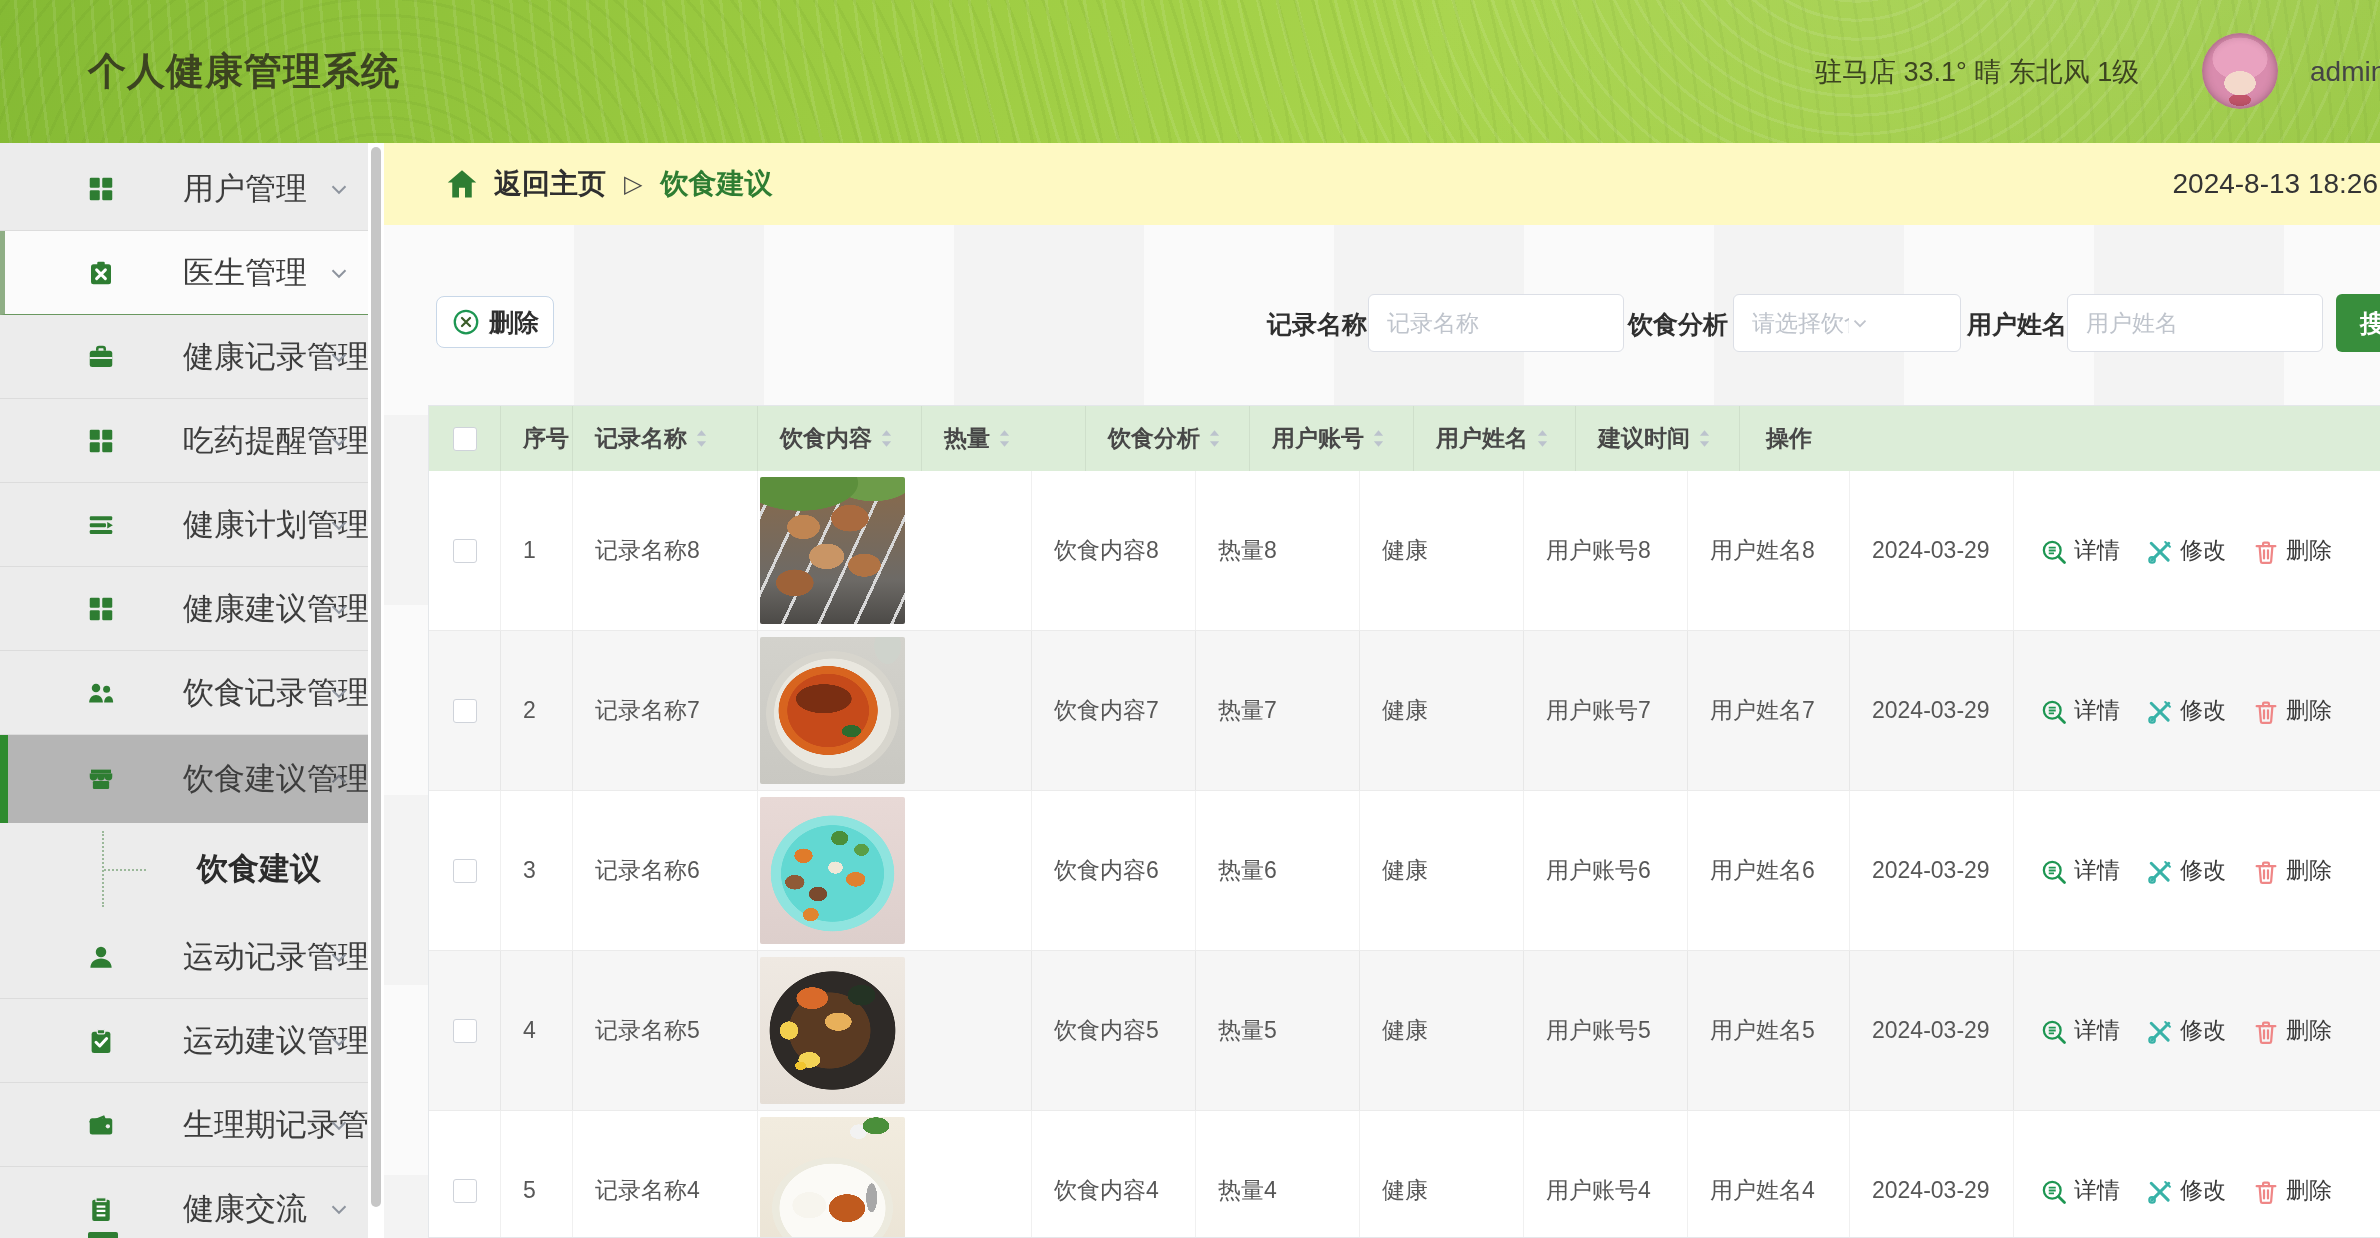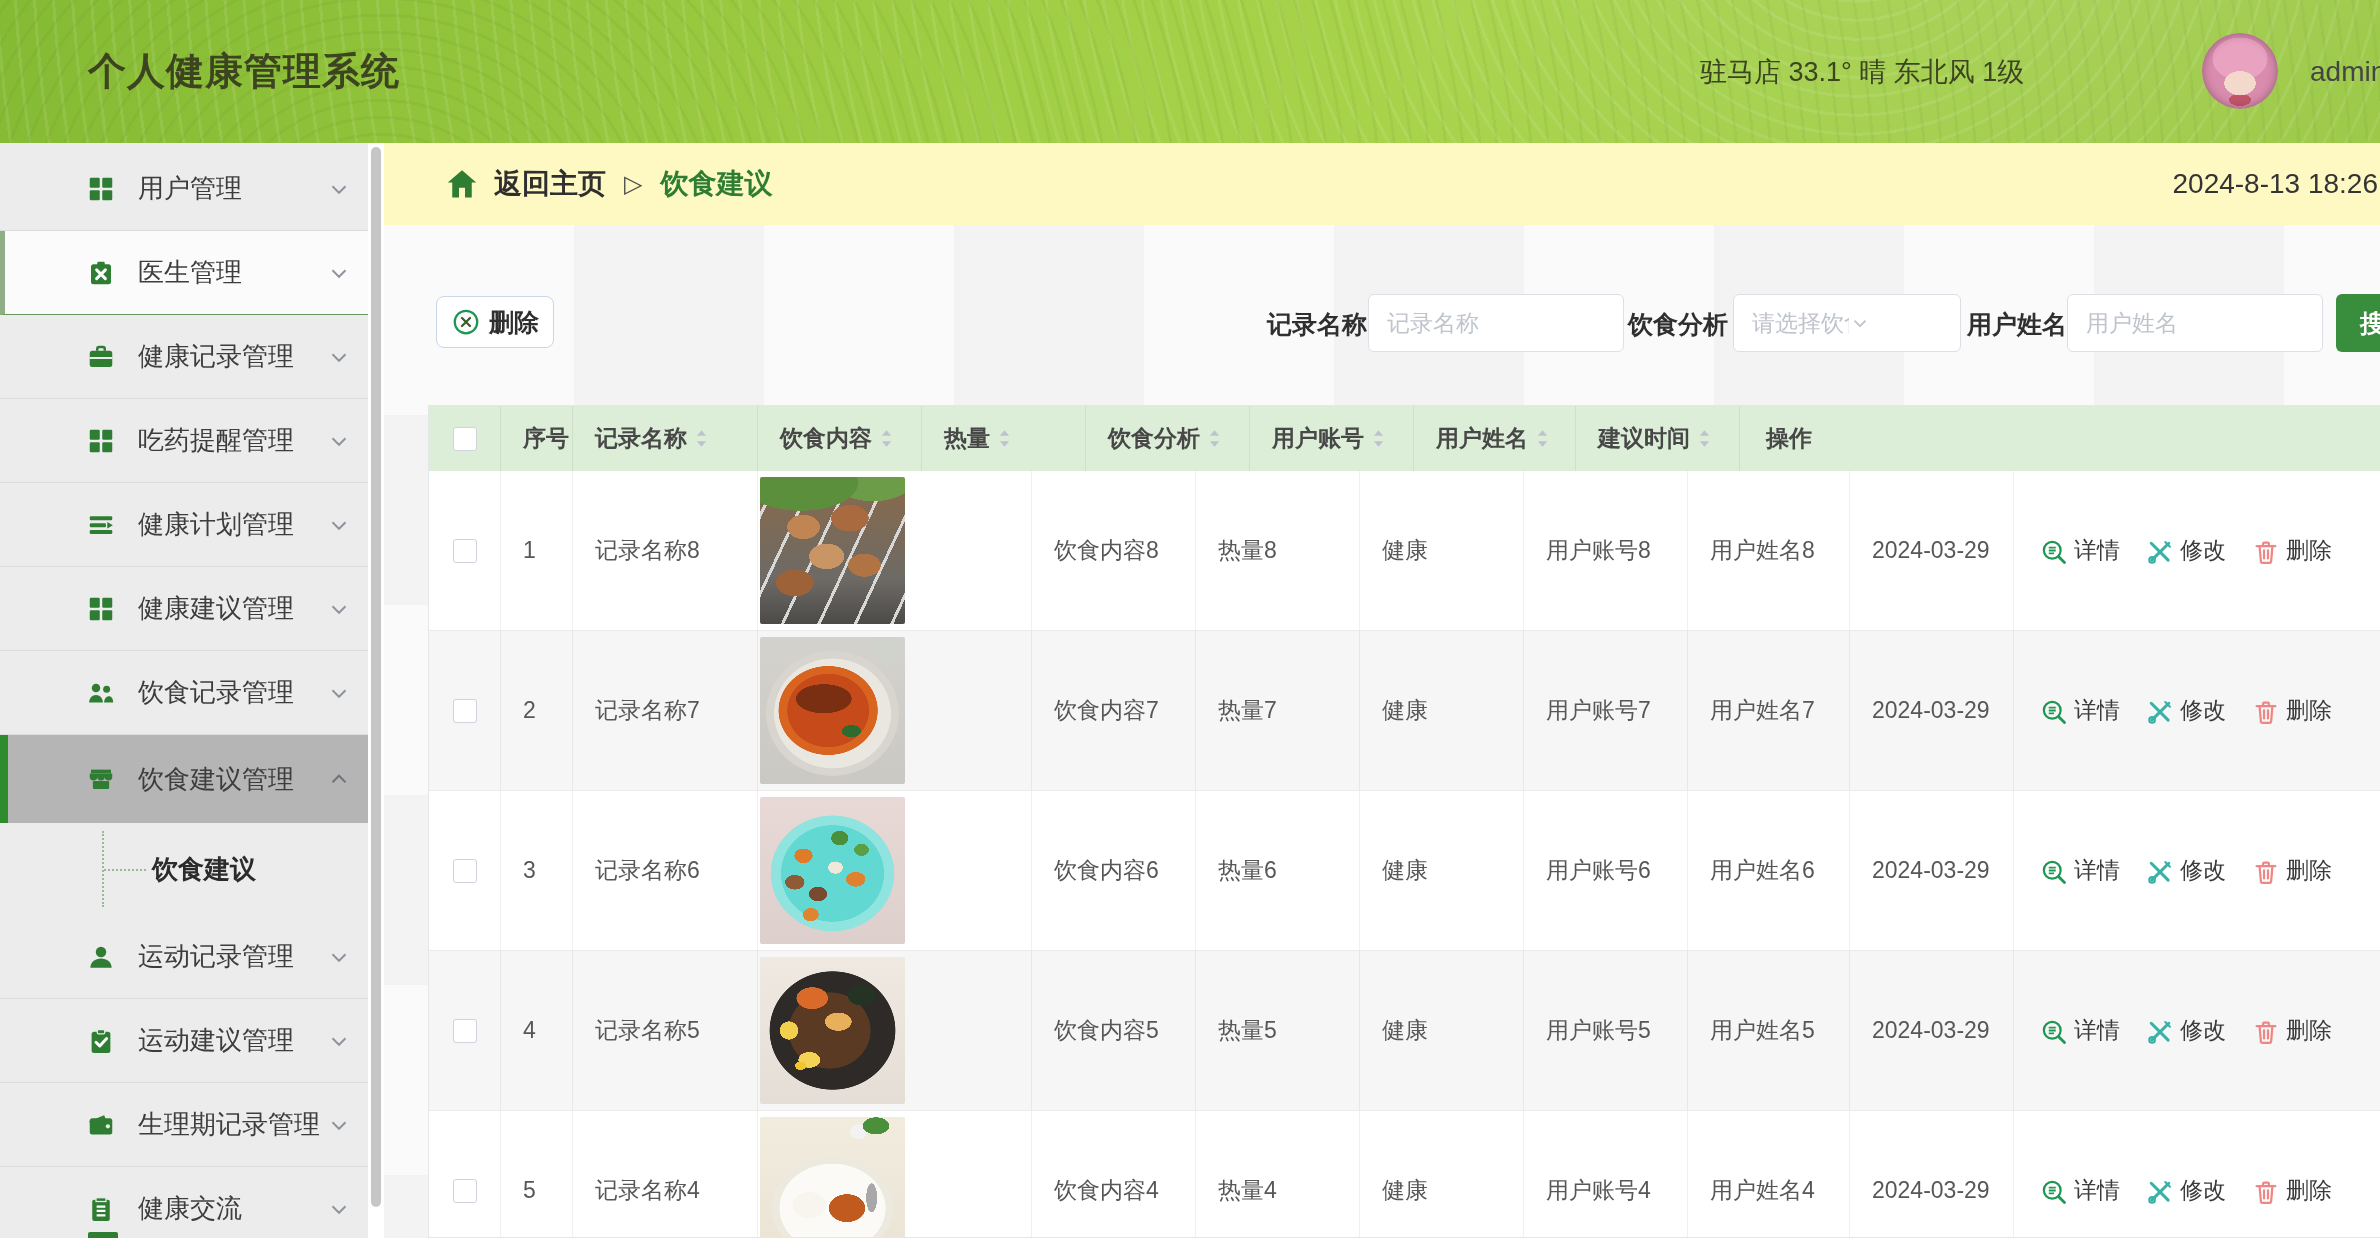--- a/index.html
+++ b/index.html
@@ -14,39 +14,39 @@
       repeating-radial-gradient(circle at 16% 190%, rgba(70,110,20,0.07) 0 3px, transparent 3px 17px),
       repeating-radial-gradient(circle at 78% -80%, rgba(255,255,255,0.09) 0 3px, transparent 3px 19px),
       linear-gradient(105deg,#85ba34 0%,#9c) ;
     background:
       radial-gradient(1400px 900px at 88% -60%, rgba(255,255,255,0.14), transparent 55%),
       repeating-radial-gradient(circle at 16% 190%, rgba(70,110,20,0.07) 0 3px, transparent 3px 17px),
       repeating-radial-gradient(circle at 78% -80%, rgba(255,255,255,0.09) 0 3px, transparent 3px 19px),
       linear-gradient(105deg,#85ba34 0%,#9ccb41 35%,#a8d44c 60%,#96c63d 100%);}
   .app-title{left:88px;top:0;height:143px;display:flex;align-items:center;
     font-size:38px;font-weight:600;color:#3c4420;letter-spacing:1px;}
-  .weather{left:1700px;top:0;height:143px;display:flex;align-items:center;
+  .weather{left:1815px;top:0;height:143px;display:flex;align-items:center;
     font-size:27px;color:#3c4420;}
   .avatar{left:2202px;top:33px;width:76px;height:76px;border-radius:50%;overflow:hidden;
     background:
       radial-gradient(26px 20px at 50% 66%, #f3d9cb 0 60%, transparent 61%),
       radial-gradient(18px 10px at 50% 88%, #c2556a 0 60%, transparent 61%),
       radial-gradient(44px 34px at 50% 34%, #e9a2c0 0 62%, transparent 63%),
       radial-gradient(circle at 50% 50%, #d98cae 0 70%, #b86e92 100%);
     box-shadow:inset 0 0 10px rgba(60,30,40,0.45);}
   .username{left:2310px;top:0;height:143px;display:flex;align-items:center;
     font-size:28px;color:#454545;}
 
   
   .sidebar{left:0;top:143px;width:384px;height:1095px;background:#ececec;overflow:hidden;}
   .sb-list{position:absolute;left:0;top:4px;width:372px;}
   .sb-item{position:relative;height:84px;display:flex;align-items:center;
     padding-left:86px;box-sizing:border-box;border-bottom:1px solid #dcdcdc;cursor:pointer;}
   .sb-ico{width:30px;height:30px;margin-right:22px;flex:0 0 30px;display:flex;}
-  .sb-label{font-size:26px;color:#3d3d3d;white-space:nowrap;}
+  .sb-label{font-size:31px;color:#3d3d3d;white-space:nowrap;margin-left:45px;}
   .sb-chev{position:absolute;right:20px;top:50%;margin-top:-13px;width:26px;height:26px;}
   .sb-item.doctor{background:#fbfbfb;border-left:5px solid #8fae85;
     border-bottom:1px solid #69975f;padding-left:81px;}
   .sb-item.selected{background:#b5b5b5;border-left:8px solid #2e8b2e;
     padding-left:78px;height:88px;border-bottom:none;}
   .sb-sub{position:relative;height:92px;display:flex;align-items:center;
     padding-left:152px;box-sizing:border-box;cursor:pointer;}
   .tree-v{position:absolute;left:102px;top:8px;bottom:8px;border-left:2px dotted #9bb89a;}
   .tree-h{position:absolute;left:104px;top:50%;width:42px;border-top:2px dotted #9bb89a;}
   .sb-sub .sb-label{font-weight:600;color:#2b2b2b;}

